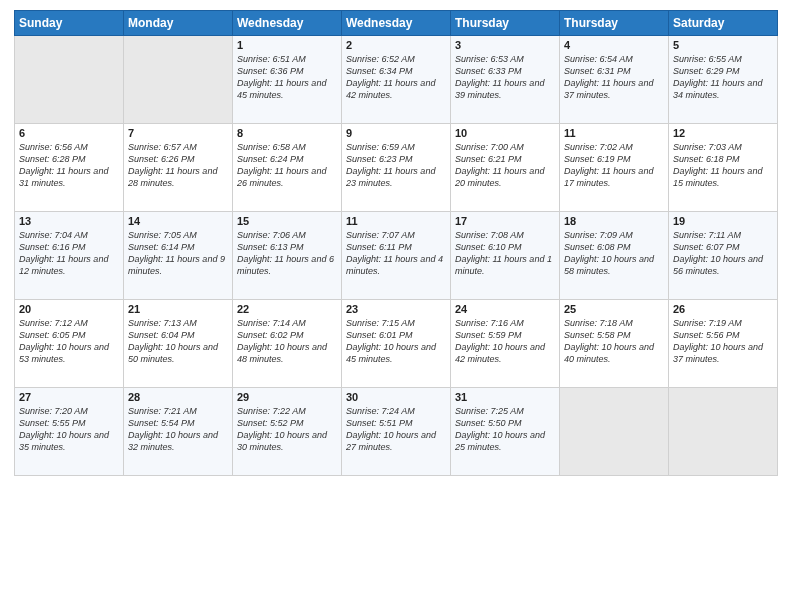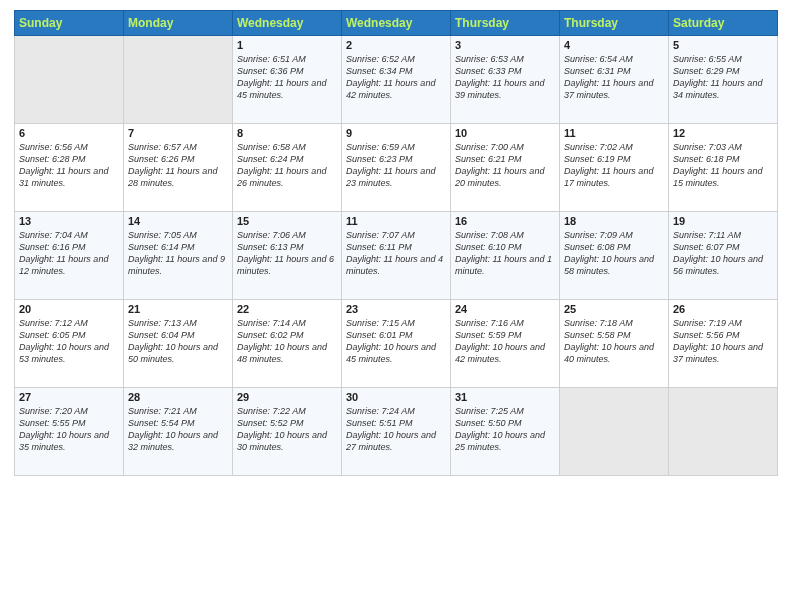--- a/index.html
+++ b/index.html
@@ -36,21 +36,21 @@
       font-size: 14px;
       color: #555;
     }
     table {
       width: 100%;
       border-collapse: collapse;
       table-layout: fixed;
     }
     thead tr th {
       background: #2879c0;
-      color: #bef264;
+      color: #ffffff;
       font-size: 12px;
       font-weight: bold;
       padding: 5px 4px;
       text-align: left;
       border: 1px solid #1a5fa0;
     }
     tbody tr td {
       vertical-align: top;
       border: 1px solid #d0d0d0;
       padding: 3px 4px;
@@ -165,21 +165,21 @@
           </td>
           <td>
             <span class="day-num">15</span>
             <div class="cell-text">Sunrise: 7:06 AM<br>Sunset: 6:13 PM<br>Daylight: 11 hours and 6 minutes.</div>
           </td>
           <td>
             <span class="day-num">11</span>
             <div class="cell-text">Sunrise: 7:07 AM<br>Sunset: 6:11 PM<br>Daylight: 11 hours and 4 minutes.</div>
           </td>
           <td>
-            <span class="day-num">16</span>
+            <span class="day-num">17</span>
             <div class="cell-text">Sunrise: 7:08 AM<br>Sunset: 6:10 PM<br>Daylight: 11 hours and 1 minute.</div>
           </td>
           <td>
             <span class="day-num">18</span>
             <div class="cell-text">Sunrise: 7:09 AM<br>Sunset: 6:08 PM<br>Daylight: 10 hours and 58 minutes.</div>
           </td>
           <td>
             <span class="day-num">19</span>
             <div class="cell-text">Sunrise: 7:11 AM<br>Sunset: 6:07 PM<br>Daylight: 10 hours and 56 minutes.</div>
           </td>

